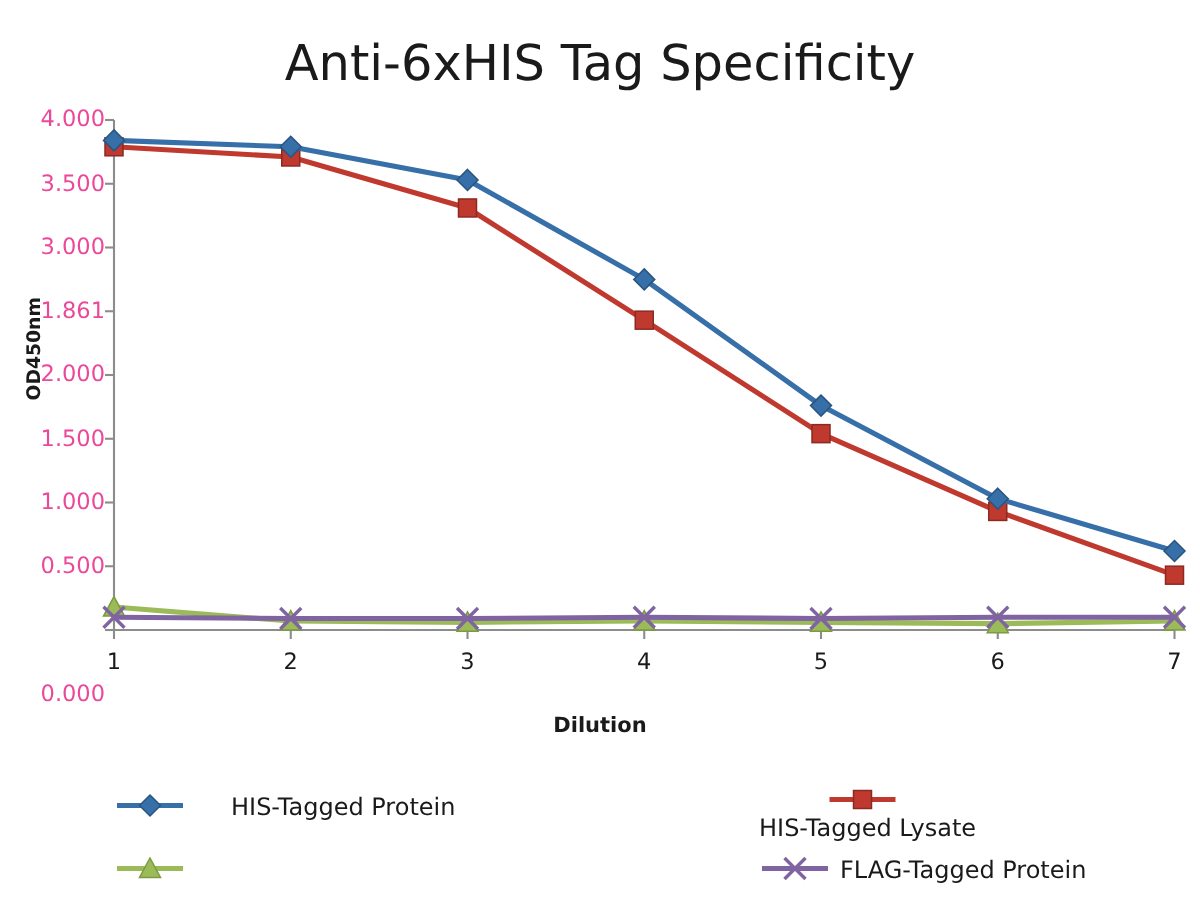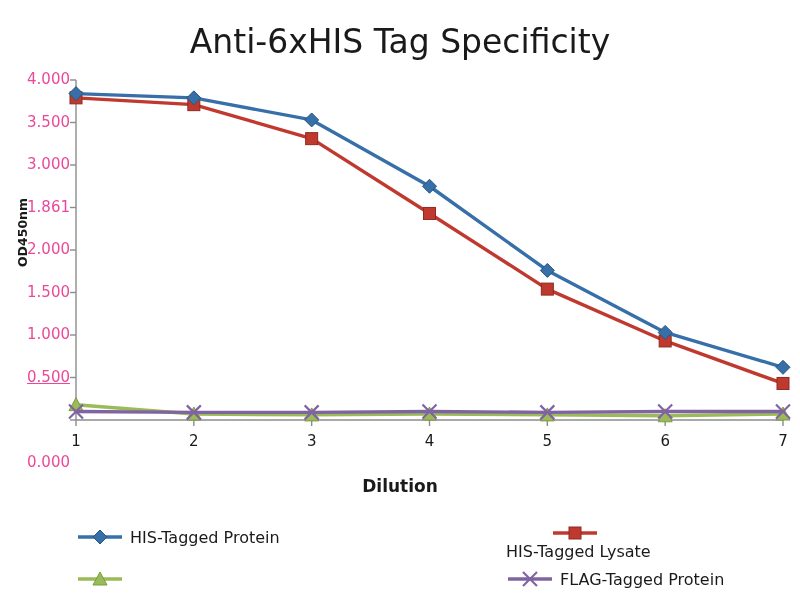--- a/index.html
+++ b/index.html
@@ -47,21 +47,21 @@
     transform: rotate(-90deg);
     transform-origin: center center;
     font-family: "DejaVu Sans", sans-serif;
   }
   #x-axis-title {
     position: absolute;
     left: 0;
     top: 466px;
     width: 800px;
     text-align: center;
-    font-size: 17px;
+    font-size: 14px;
     font-weight: bold;
     color: #1a1a1a;
     font-family: "DejaVu Sans", sans-serif;
   }
   .y-tick-label {
     position: absolute;
     right: 0;
     width: 62px;
     text-align: right;
     font-size: 15px;
@@ -133,21 +133,21 @@
   <div id="y-axis-title">OD450nm</div>
 
   <div id="y-tick-labels">
       <div class="y-tick-label" style="top: 60px;">4.000</div>
       <div class="y-tick-label" style="top: 102.5px;">3.500</div>
       <div class="y-tick-label" style="top: 145px;">3.000</div>
       <div class="y-tick-label" style="top: 187.5px;">1.861</div>
       <div class="y-tick-label" style="top: 230px;">2.000</div>
       <div class="y-tick-label" style="top: 272.5px;">1.500</div>
       <div class="y-tick-label" style="top: 315px;">1.000</div>
-      <div class="y-tick-label" style="top: 357.5px; text-decoration: underline;">0.500</div>
+      <div class="y-tick-label" style="top: 357.5px;">0.500</div>
       <div class="y-tick-label" style="top: 400px; margin-top: 43px;">0.000</div>
     </div>
 
   <div id="x-tick-labels">
       <div class="x-tick-label" style="left: 76px; top: 422px;">1</div>
       <div class="x-tick-label" style="left: 193.833px; top: 422px;">2</div>
       <div class="x-tick-label" style="left: 311.667px; top: 422px;">3</div>
       <div class="x-tick-label" style="left: 429.5px; top: 422px;">4</div>
       <div class="x-tick-label" style="left: 547.333px; top: 422px;">5</div>
       <div class="x-tick-label" style="left: 665.167px; top: 422px;">6</div>
@@ -232,21 +232,21 @@
         <polygon points="429.5,169.25 436.5,176.25 429.5,183.25 422.5,176.25" fill="#376FA8" stroke="#2A5580" stroke-width="1"></polygon>
         <polygon points="547.3333333333333,253.39999999999998 554.3333333333333,260.4 547.3333333333333,267.4 540.3333333333333,260.4" fill="#376FA8" stroke="#2A5580" stroke-width="1"></polygon>
         <polygon points="665.1666666666667,315.45 672.1666666666667,322.45 665.1666666666667,329.45 658.1666666666667,322.45" fill="#376FA8" stroke="#2A5580" stroke-width="1"></polygon>
         <polygon points="783,350.3 790,357.3 783,364.3 776,357.3" fill="#376FA8" stroke="#2A5580" stroke-width="1"></polygon>
       </g>
     </svg>
 
   <div id="x-axis-title">Dilution</div>
 
   <div id="legend">
-      <div class="legend-item" style="left: 40px; top: 6px;">
+      <div class="legend-item" style="left: 40px; top: 6px; gap: 24px;">
         <span class="legend-swatch"><svg width="48" height="18">
             <line x1="2" y1="9" x2="46" y2="9" stroke="#376FA8" stroke-width="3.4"></line>
             <polygon points="24,2 31,9 24,16 17,9" fill="#376FA8" stroke="#2A5580" stroke-width="1"></polygon>
           </svg></span>
         <span class="legend-label">HIS-Tagged Protein</span>
       </div>
       <div class="legend-item" style="left: 470px; top: 6px; flex-direction: column;">
         <span class="legend-swatch"><svg width="48" height="18">
             <line x1="2" y1="9" x2="46" y2="9" stroke="#C0392F" stroke-width="3.4"></line>
             <rect x="18" y="3" width="12" height="12" fill="#C0392F" stroke="#8C2A22" stroke-width="1"></rect>

